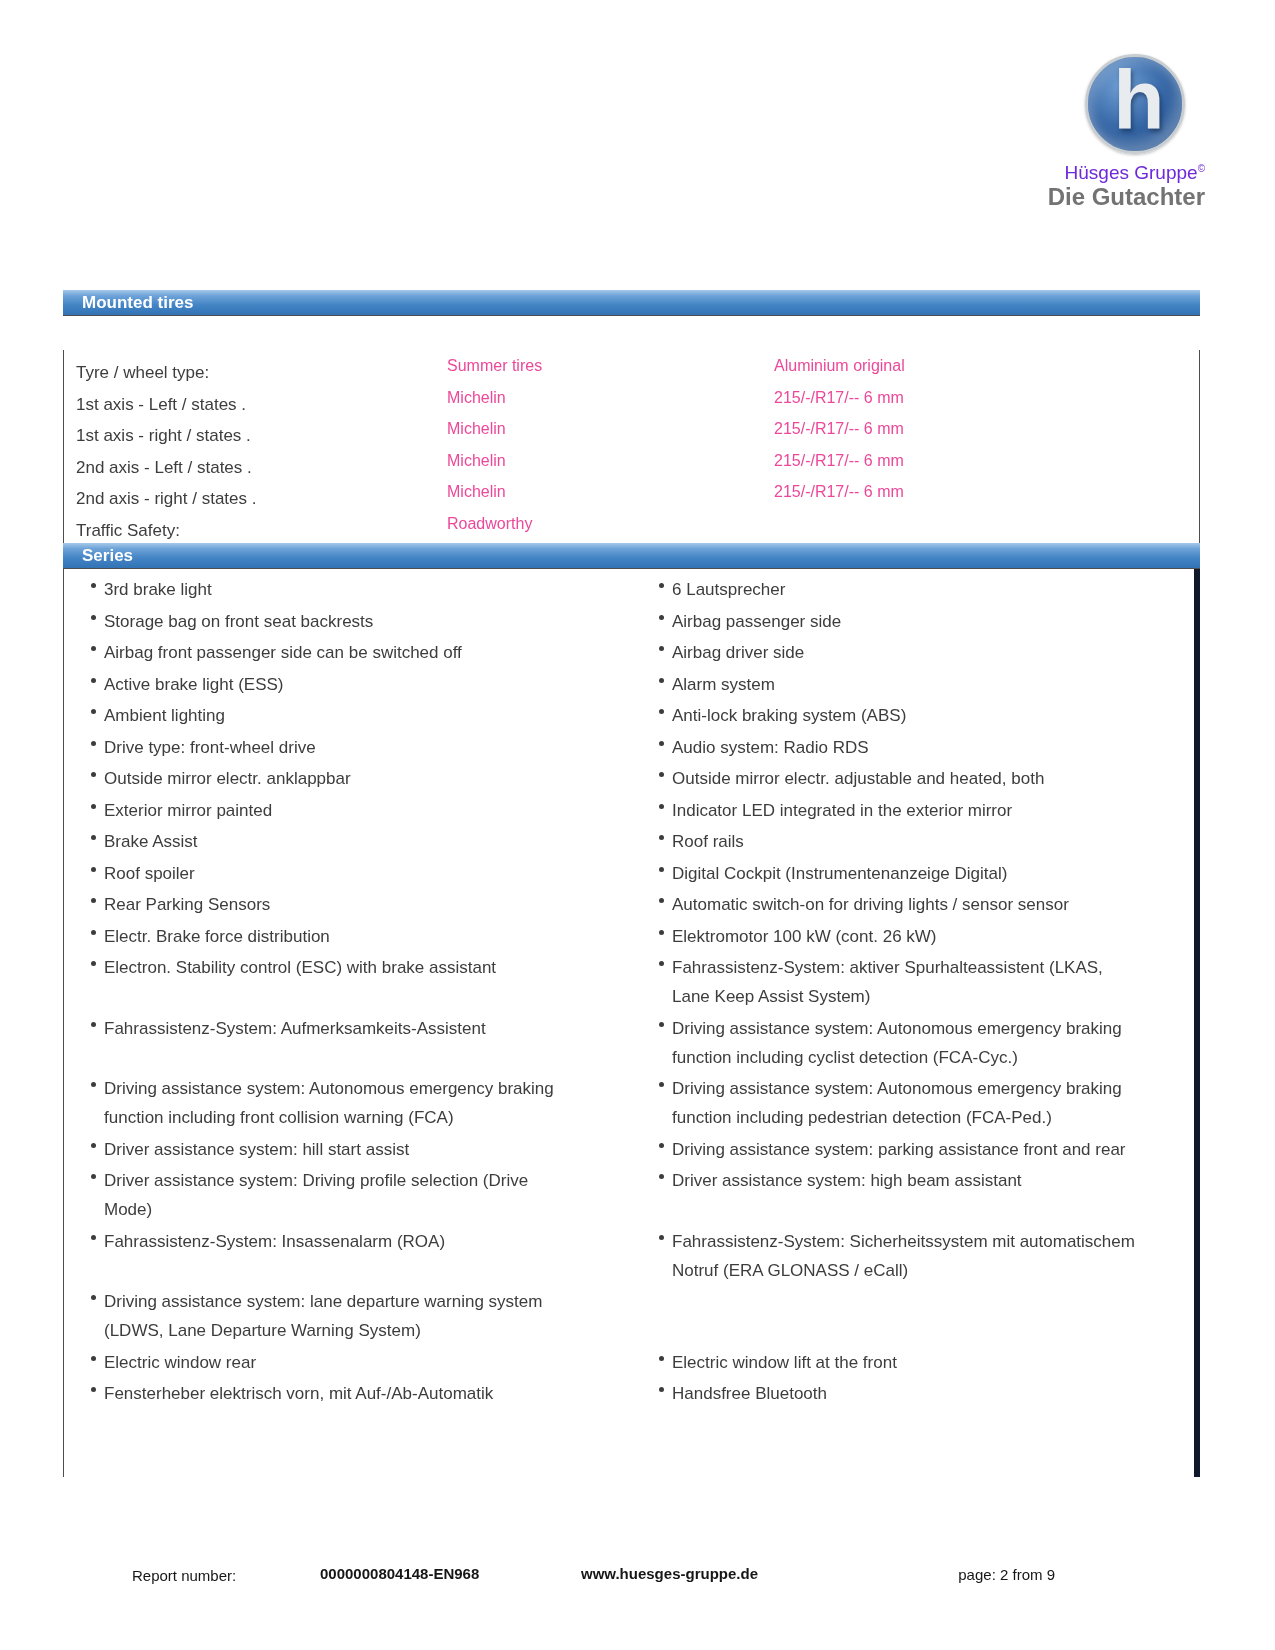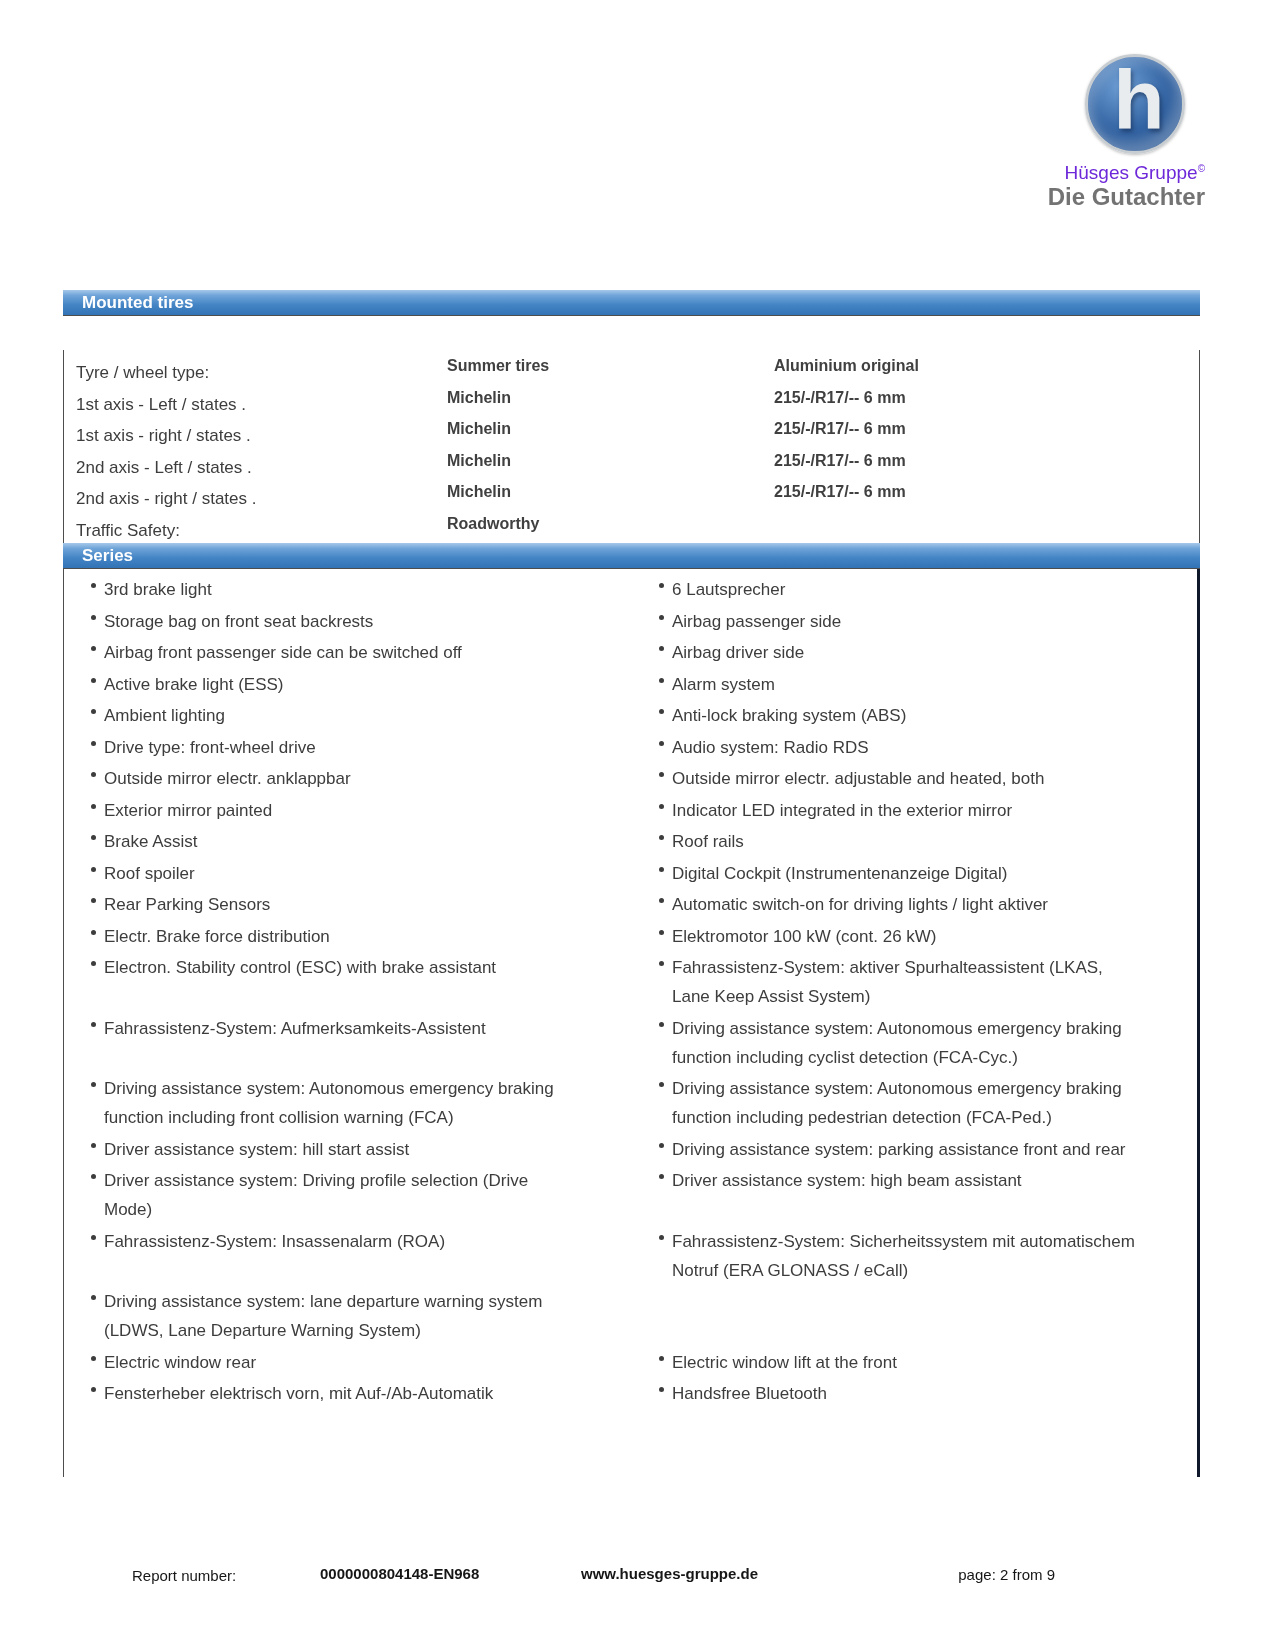--- a/index.html
+++ b/index.html
@@ -29,28 +29,28 @@
     font-weight:bold;font-size:17px;color:#ffffff;
     background:linear-gradient(180deg,#a6c8ea 0%,#6fa4d8 22%,#4384c5 60%,#3273b6 100%);
     border-bottom:1px solid #4d4d4d;
   }
 
   
   .tires{top:290px;}
   .tires-body{border:1px solid #4d4d4d;border-top:none;padding:7px 0 9px 0;margin-top:34px;}
   .tire-row{display:flex;height:31.5px;line-height:31.5px;font-size:17px;}
   .tire-label{width:371px;padding-left:12px;flex:none;}
-  .tire-val{font-weight:bold;font-size:16px;color:#404040;position:relative;top:-7px;}
+  .tire-val{font-weight:normal;font-size:16px;color:#ec4899;position:relative;top:-7px;}
   .tire-val.v1{width:327px;flex:none;}
   .tire-val.v2{flex:1;}
 
   
   .series{top:543px;}
   .series-body{
-    border-left:1px solid #4d4d4d;border-right:3px solid #0f172a;
+    border-left:1px solid #4d4d4d;border-right:6px solid #0f172a;
     padding:6px 0 0 27px;height:908px;box-sizing:border-box;overflow:hidden;
   }
   .series-row{display:flex;margin-bottom:2.5px;}
   .cell{display:flex;align-items:flex-start;}
   .cell-left{width:568px;flex:none;}
   .cell-right{width:530px;flex:none;}
   .dot{width:5px;height:5px;border-radius:50%;background:#3d3d3d;margin:8px 8px 0 0;flex:none;}
   .cell-text{width:470px;font-size:17px;line-height:29px;}
 
   
@@ -233,21 +233,21 @@
           </div>
         </div>
 
         <div class="series-row">
           <div class="cell cell-left">
             <span class="dot"></span>
             <span class="cell-text">Rear Parking Sensors</span>
           </div>
           <div class="cell cell-right">
             <span class="dot"></span>
-            <span class="cell-text">Automatic switch-on for driving lights / light aktiver</span>
+            <span class="cell-text">Automatic switch-on for driving lights / sensor sensor</span>
           </div>
         </div>
 
         <div class="series-row">
           <div class="cell cell-left">
             <span class="dot"></span>
             <span class="cell-text">Electr. Brake force distribution</span>
           </div>
           <div class="cell cell-right">
             <span class="dot"></span>

